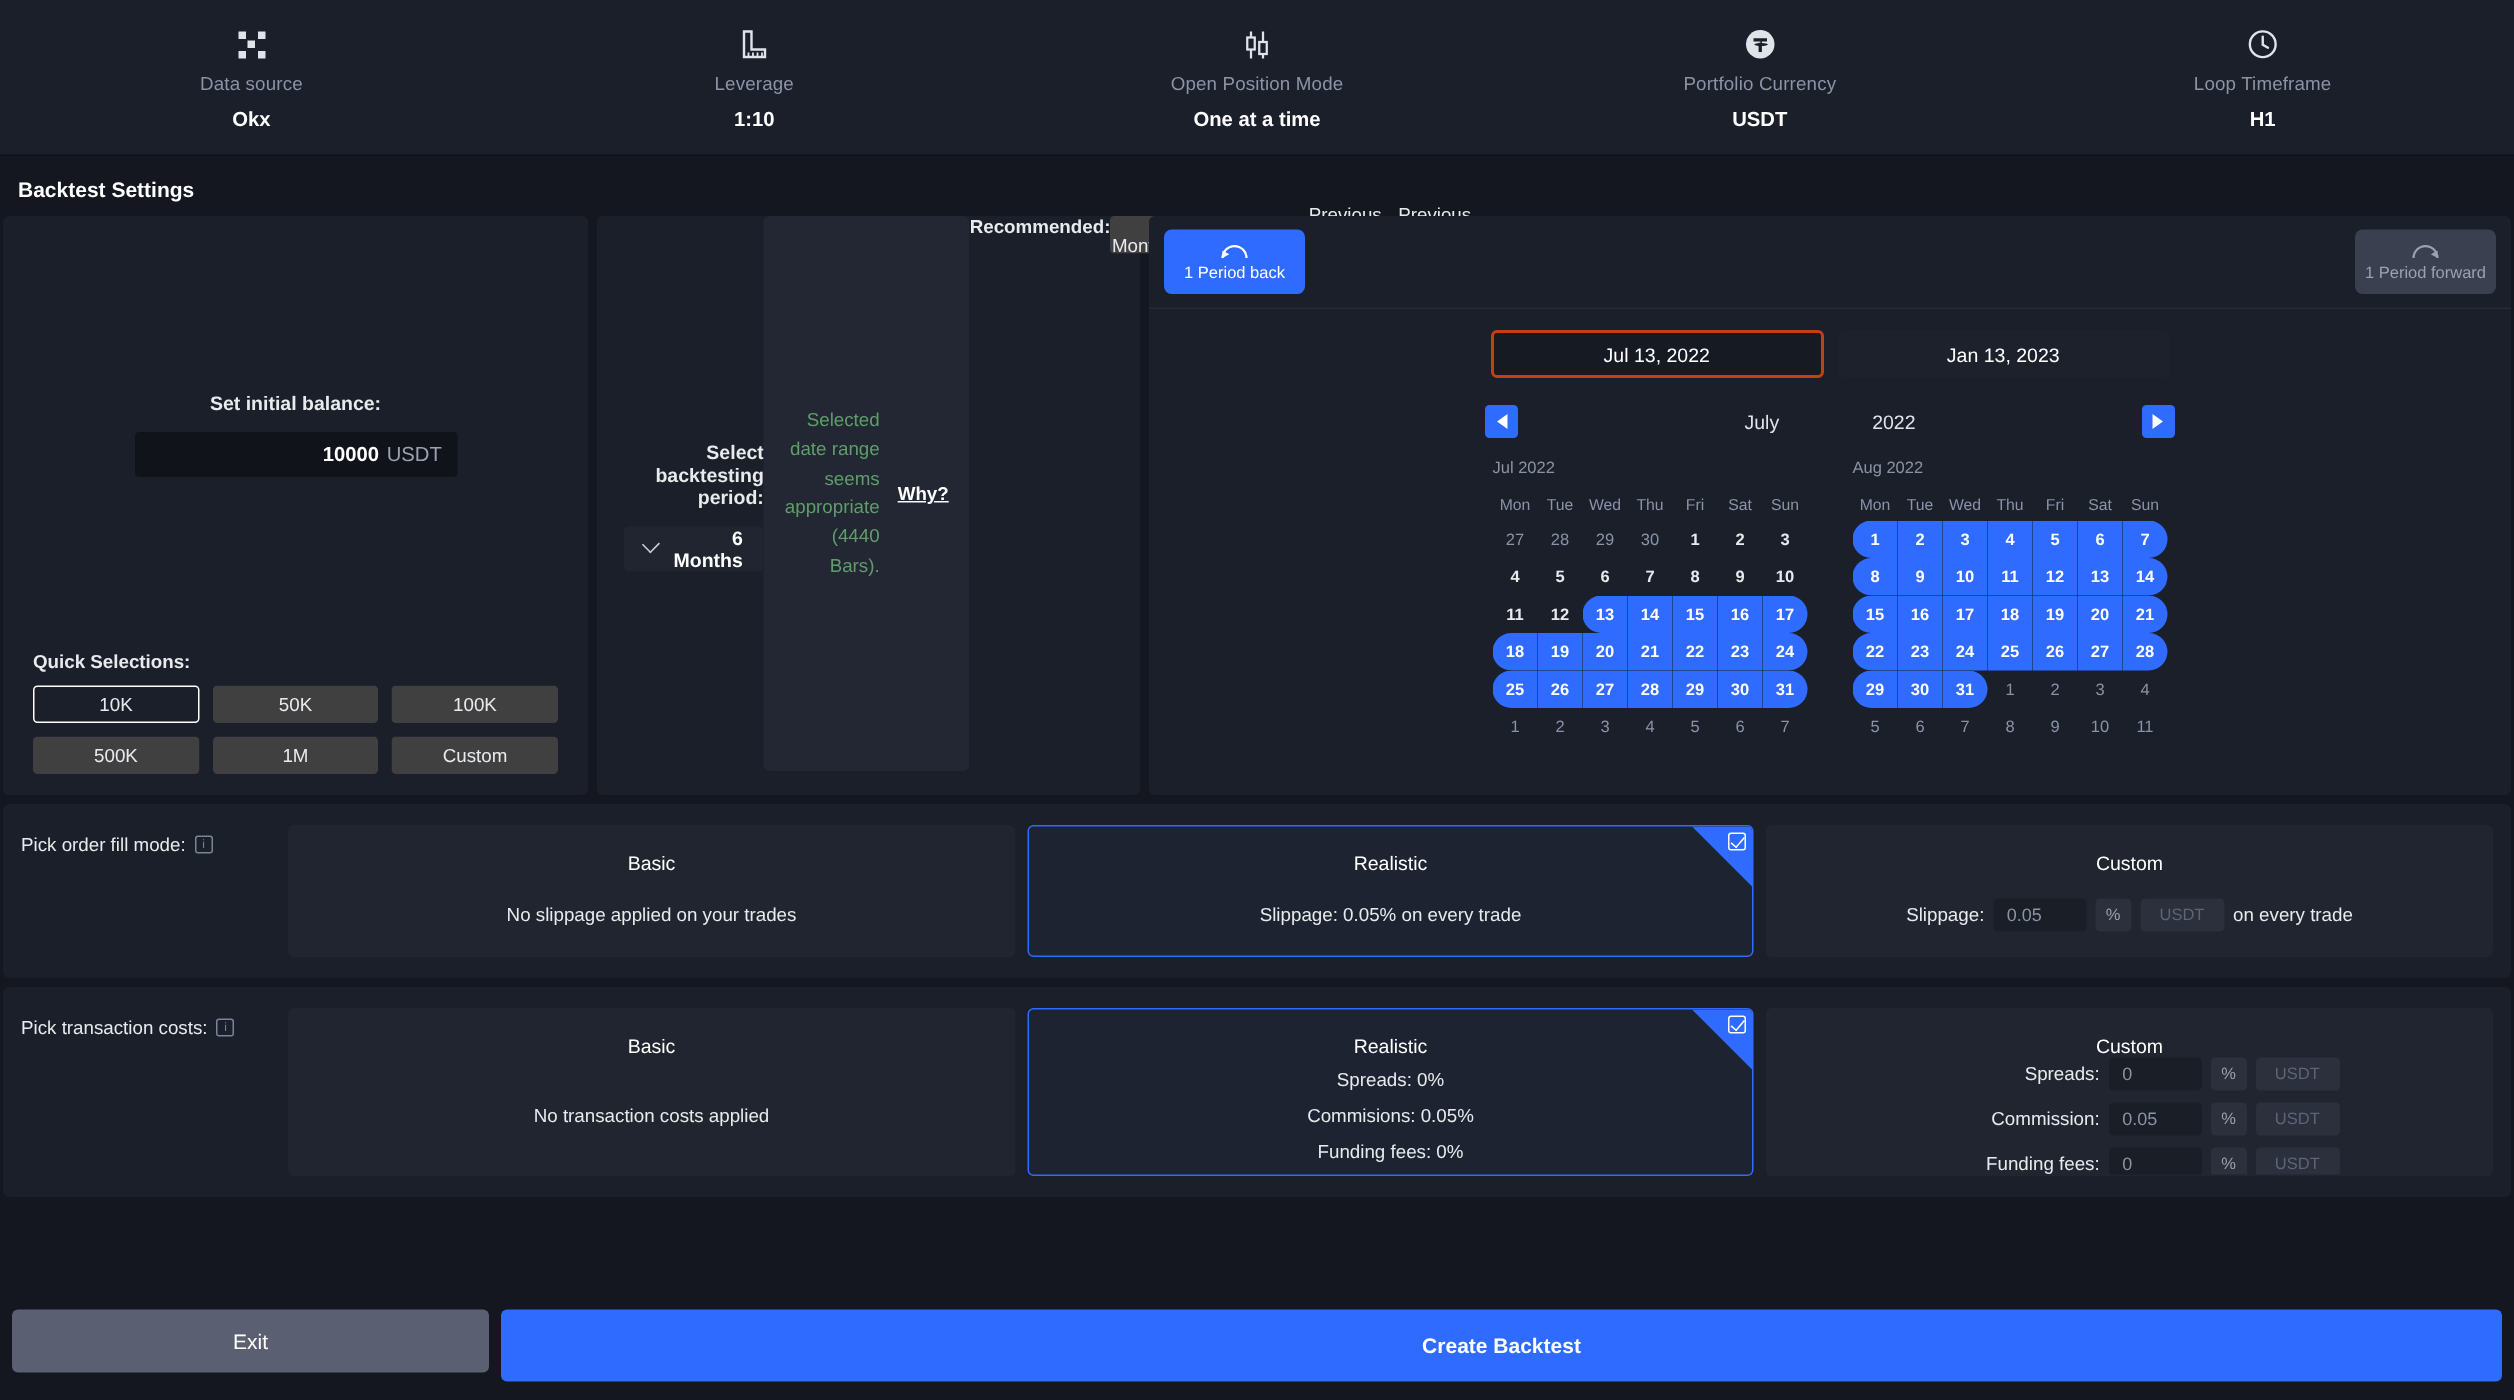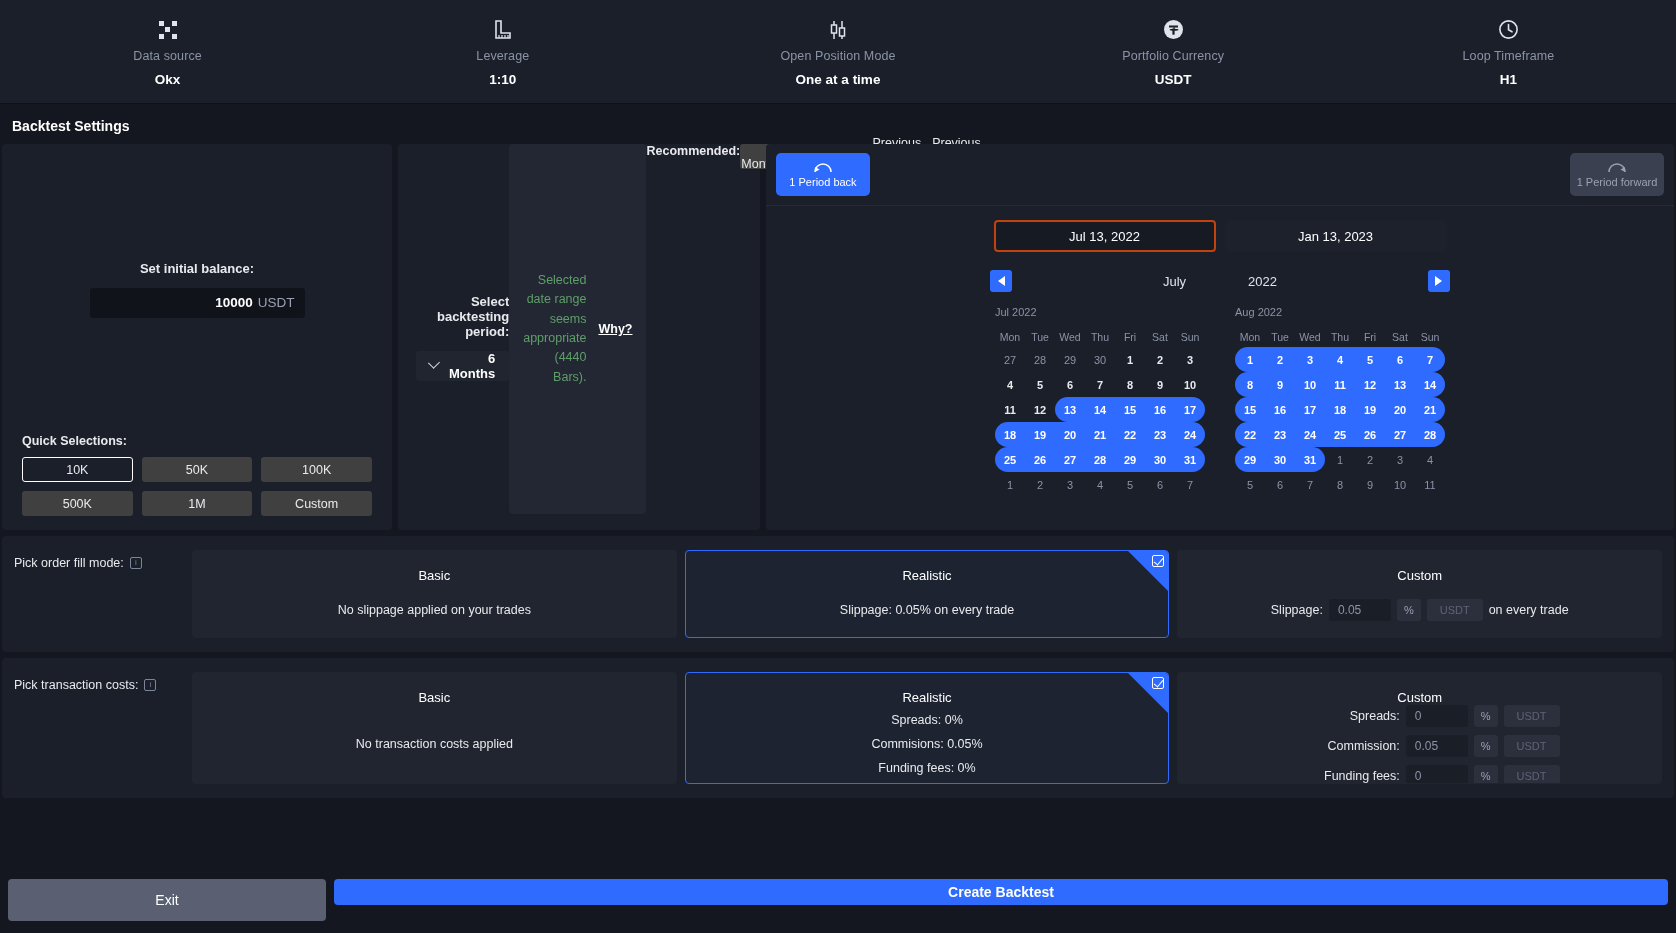--- a/index.html
+++ b/index.html
@@ -206,21 +206,21 @@
   .frow .flabel { font-size:12.5px; color:#e8eaed; width:120px; text-align:right; }
 
   
   .footer { display:flex; gap:8px; padding: 10px 8px 12px 8px; flex:0 0 auto; margin-top:auto; }
   .btn-exit {
     width:318px; height:42px; background:#5a6071; border-radius:4px;
     display:flex; align-items:center; justify-content:center;
     font-size:14px; color:#fff; cursor:pointer;
   }
   .btn-create {
-    flex:1 1 auto; height:26px; background:#2f6bff; border-radius:4px;
+    flex:1 1 auto; height:48px; background:#2f6bff; border-radius:4px;
     display:flex; align-items:center; justify-content:center;
     font-size:14px; color:#fff; font-weight:bold; cursor:pointer;
   }
 </style>
 </head>
 <body>
 
 <div class="app">
 
   <div class="topbar">

